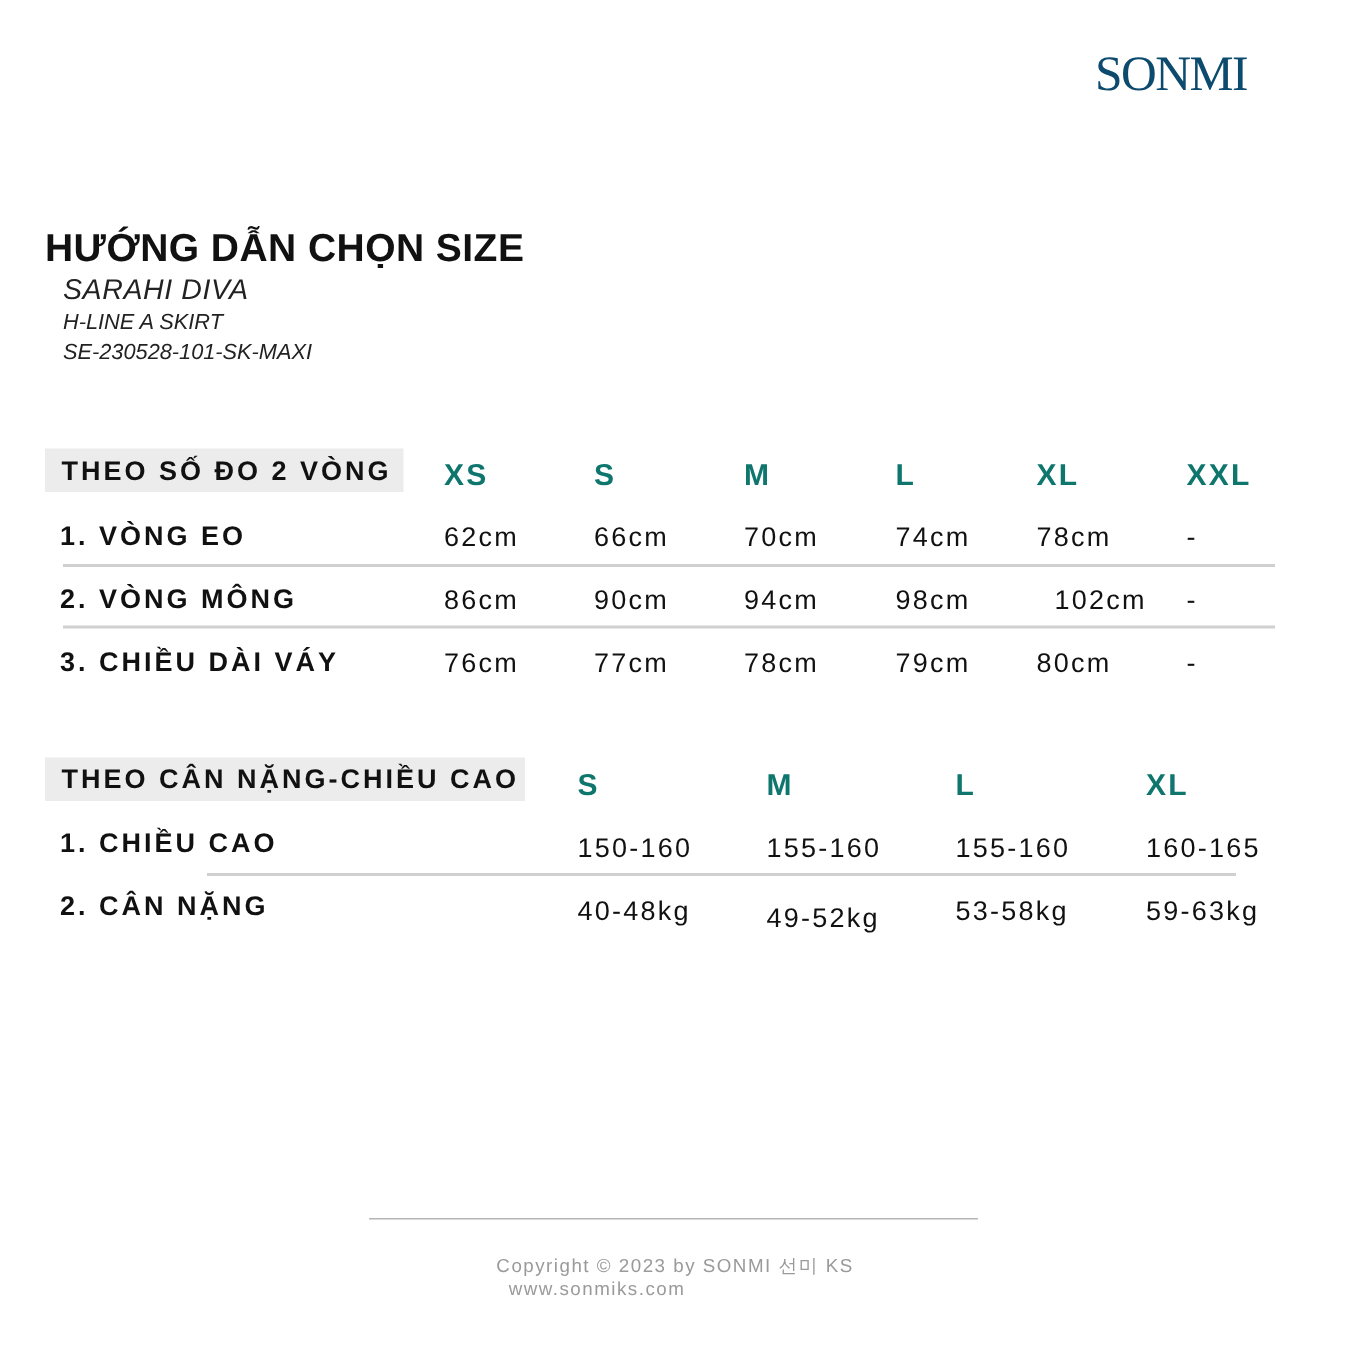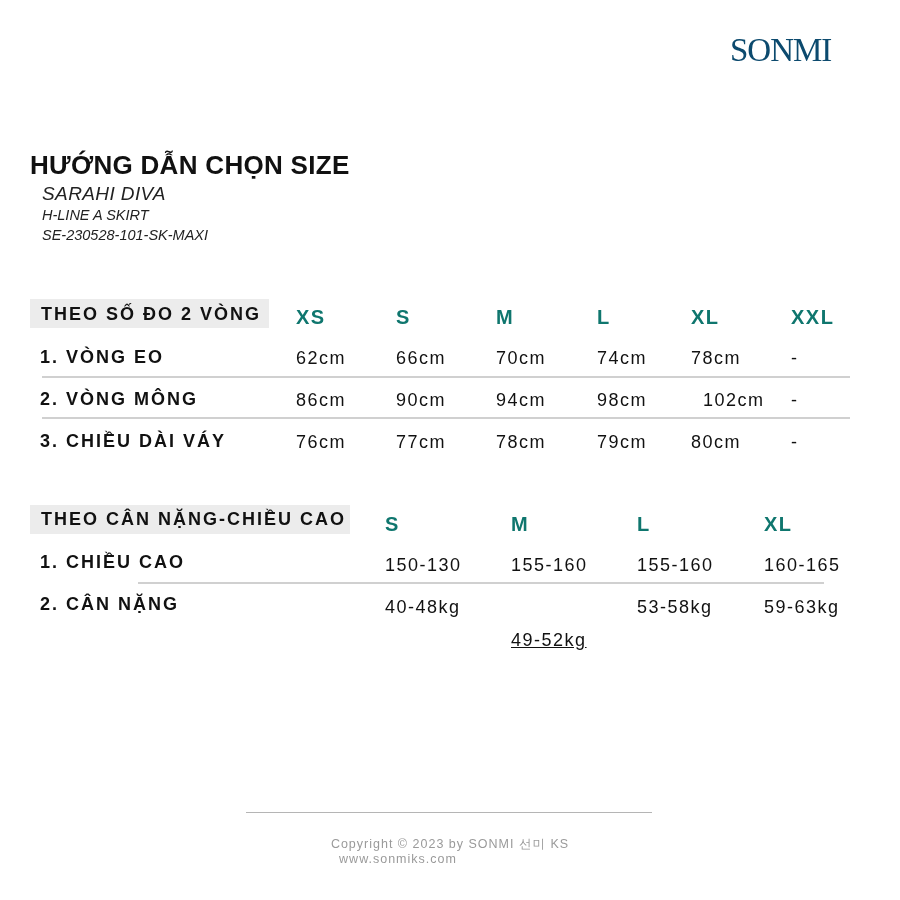--- a/index.html
+++ b/index.html
@@ -72,28 +72,28 @@
 <div>
   <div class="hdr-bar" style="left:30px; top:505px; width:320px; height:29px;"></div>
   <div class="hdr-label" style="left:41px; top:509px;">THEO CÂN NẶNG-CHIỀU CAO</div>
 
   <div class="col-head" style="left:385px; top:513px;">S</div>
   <div class="col-head" style="left:511px; top:513px;">M</div>
   <div class="col-head" style="left:637px; top:513px;">L</div>
   <div class="col-head" style="left:764px; top:513px;">XL</div>
 
   <div class="row-label" style="left:40px; top:552px;">1. CHIỀU CAO</div>
-  <div class="cell" style="left:385px; top:555px;">150-130</div>
+  <div class="cell" style="left:385px; top:555px;">150-160</div>
   <div class="cell" style="left:511px; top:555px;">155-160</div>
   <div class="cell" style="left:637px; top:555px;">155-160</div>
   <div class="cell" style="left:764px; top:555px;">160-165</div>
   <div class="divider" style="left:138px; top:582px; width:686px;"></div>
 
   <div class="row-label" style="left:40px; top:594px;">2. CÂN NẶNG</div>
   <div class="cell" style="left:385px; top:597px;">40-48kg</div>
-  <div class="cell" style="left:511px; top:630px;text-decoration:underline;">49-52kg</div>
+  <div class="cell" style="left:511px; top:602px;">49-52kg</div>
   <div class="cell" style="left:637px; top:597px;">53-58kg</div>
   <div class="cell" style="left:764px; top:597px;">59-63kg</div>
 </div>
 
 <div class="footer-line"></div>
 <div class="footer-copy">Copyright © 2023 by SONMI 선미 KS</div>
 <div class="footer-url">www.sonmiks.com</div>
 
 </body></html>

